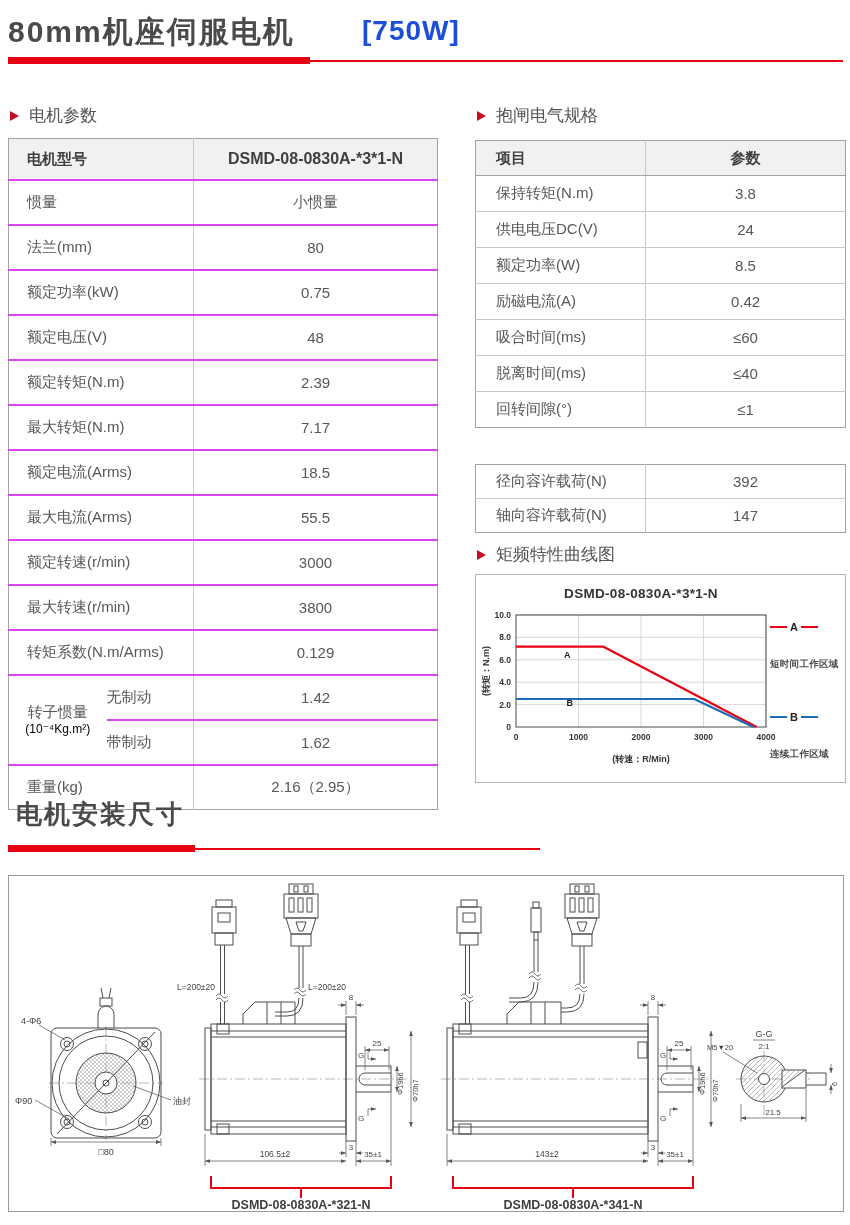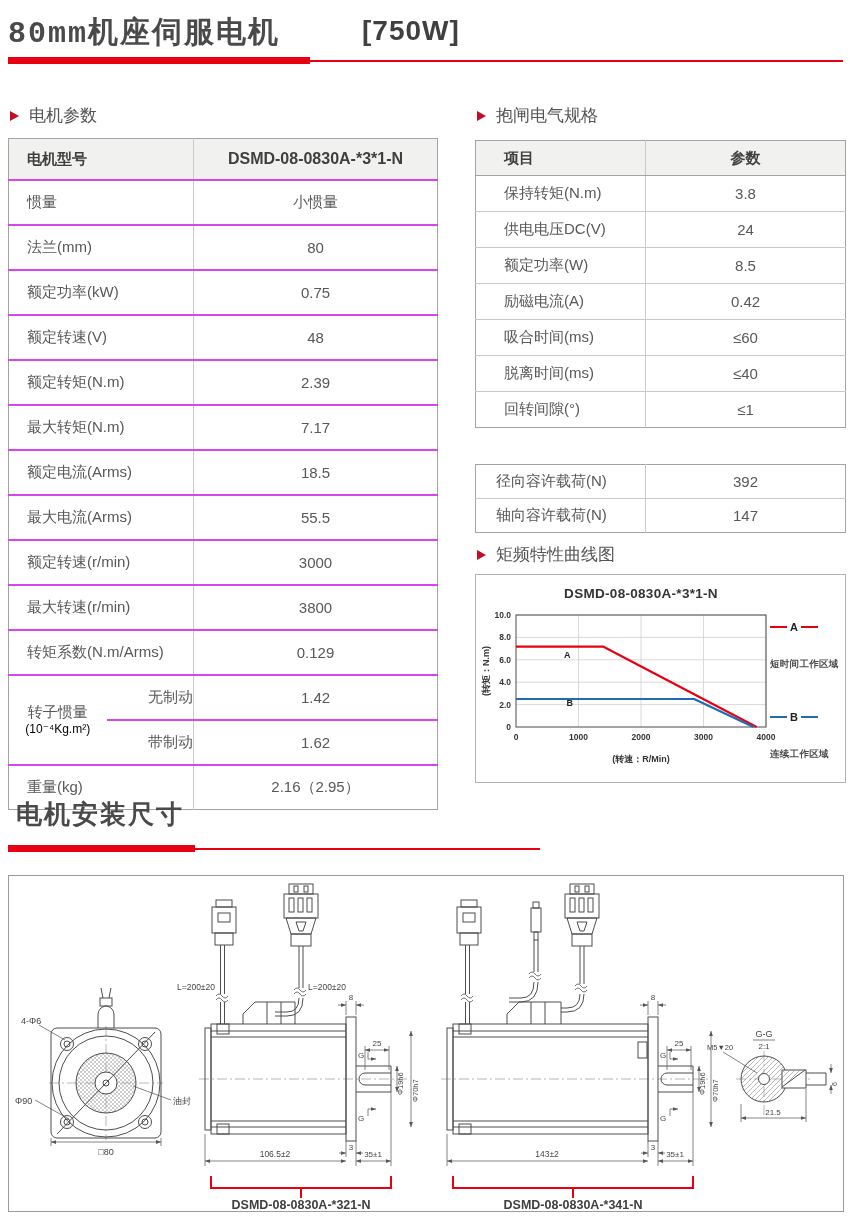--- a/index.html
+++ b/index.html
@@ -2,22 +2,22 @@
 <html><head>
 <meta charset="utf-8">
 <style>
   html,body{margin:0;padding:0;}
   body{
     width:850px;height:1225px;position:relative;background:#ffffff;
     font-family:"Liberation Sans","DejaVu Sans",sans-serif;color:#595757;overflow:hidden;
   }
   .abs{position:absolute;}
   
-  .page-title{left:8px;top:12px;font-size:30px;font-weight:bold;color:#4a4a4a;letter-spacing:2px;font-family:Liberation Mono, monospace;}
-  .power-badge{left:362px;top:15px;font-size:28px;font-weight:bold;color:#404040;letter-spacing:1px;}
+  .page-title{left:8px;top:12px;font-size:30px;font-weight:bold;color:#4a4a4a;letter-spacing:2px;}
+  .power-badge{left:362px;top:15px;font-size:28px;font-weight:bold;color:#1d4ed8;letter-spacing:1px;}
   .rule{height:7px;}
   .rule .thick{position:absolute;left:0;top:0;height:7px;background:#e60012;}
   .rule .thin{position:absolute;top:2.5px;height:2px;background:#e60012;}
   .rule1{left:8px;top:57px;width:835px;}
   .rule1 .thick{width:302px;}
   .rule1 .thin{left:302px;width:533px;}
   .rule2{left:8px;top:845px;width:532px;}
   .rule2 .thick{width:187px;}
   .rule2 .thin{left:187px;width:345px;}
   .section-title2{left:8px;top:797px;font-size:26px;font-weight:bold;color:#4a4a4a;letter-spacing:2px;margin-left:8px;}
@@ -28,27 +28,27 @@
   table{border-collapse:collapse;table-layout:fixed;background:#fff;}
   .t{position:absolute;border:1px solid #a3a3a3;}
   td,th{font-size:15px;color:#595757;padding:0;font-weight:normal;}
   .hdr th{background:#f1f1f0;font-weight:bold;color:#3f3f3f;border-bottom:1px solid #a3a3a3;}
   .lbl{text-align:left;padding-left:18px;}
   .val{text-align:center;border-left:1px solid #c9c9c9;}
   .mt{left:8px;top:138px;width:429px;padding-left:15px;}
   .mt td{height:43px;border-top:2px solid #d946ef;}
   .mt .hdr th{height:40px;}
   .mt .hdr .val{font-size:16px;}
-  .mt .sub{text-align:right;}
+  .mt .sub{text-align:left;}
   .rot-main{text-align:center;line-height:1.3;}
   .rot-unit{font-size:12px;color:#000000;}
   .bt{left:475px;top:140px;width:370px;}
   .bt td{height:35px;border-top:1px solid #c9c9c9;}
   .bt .hdr th{height:34px;}
-  .bt .lbl{padding-left:28px;}
+  .bt .lbl{padding-left:20px;}
   .lt{left:475px;top:464px;width:370px;}
   .lt td{height:33px;border-top:1px solid #c9c9c9;}
   .lt tr:first-child td{border-top:none;margin-top:15px;}
   .lt .lbl{padding-left:20px;}
   
   .chart-box{left:475px;top:574px;width:369px;height:207px;border:1px solid #b3b3b3;}
   .chart-title{position:absolute;top:11px;left:0;width:330px;text-align:center;
     font-size:13.5px;font-weight:bold;color:#333;letter-spacing:.3px;}
   #chart-svg{position:absolute;left:0;top:32px;}
   .legend{position:absolute;left:294px;top:46px;width:74px;}
@@ -104,21 +104,21 @@
       </tr>
   <tr>
         <td colspan="2" class="lbl">法兰(mm)</td>
         <td class="val">80</td>
       </tr>
   <tr>
         <td colspan="2" class="lbl">额定功率(kW)</td>
         <td class="val">0.75</td>
       </tr>
   <tr>
-        <td colspan="2" class="lbl">额定转速(V)</td>
+        <td colspan="2" class="lbl">额定电压(V)</td>
         <td class="val">48</td>
       </tr>
   <tr>
         <td colspan="2" class="lbl">额定转矩(N.m)</td>
         <td class="val">2.39</td>
       </tr>
   <tr>
         <td colspan="2" class="lbl">最大转矩(N.m)</td>
         <td class="val">7.17</td>
       </tr>

